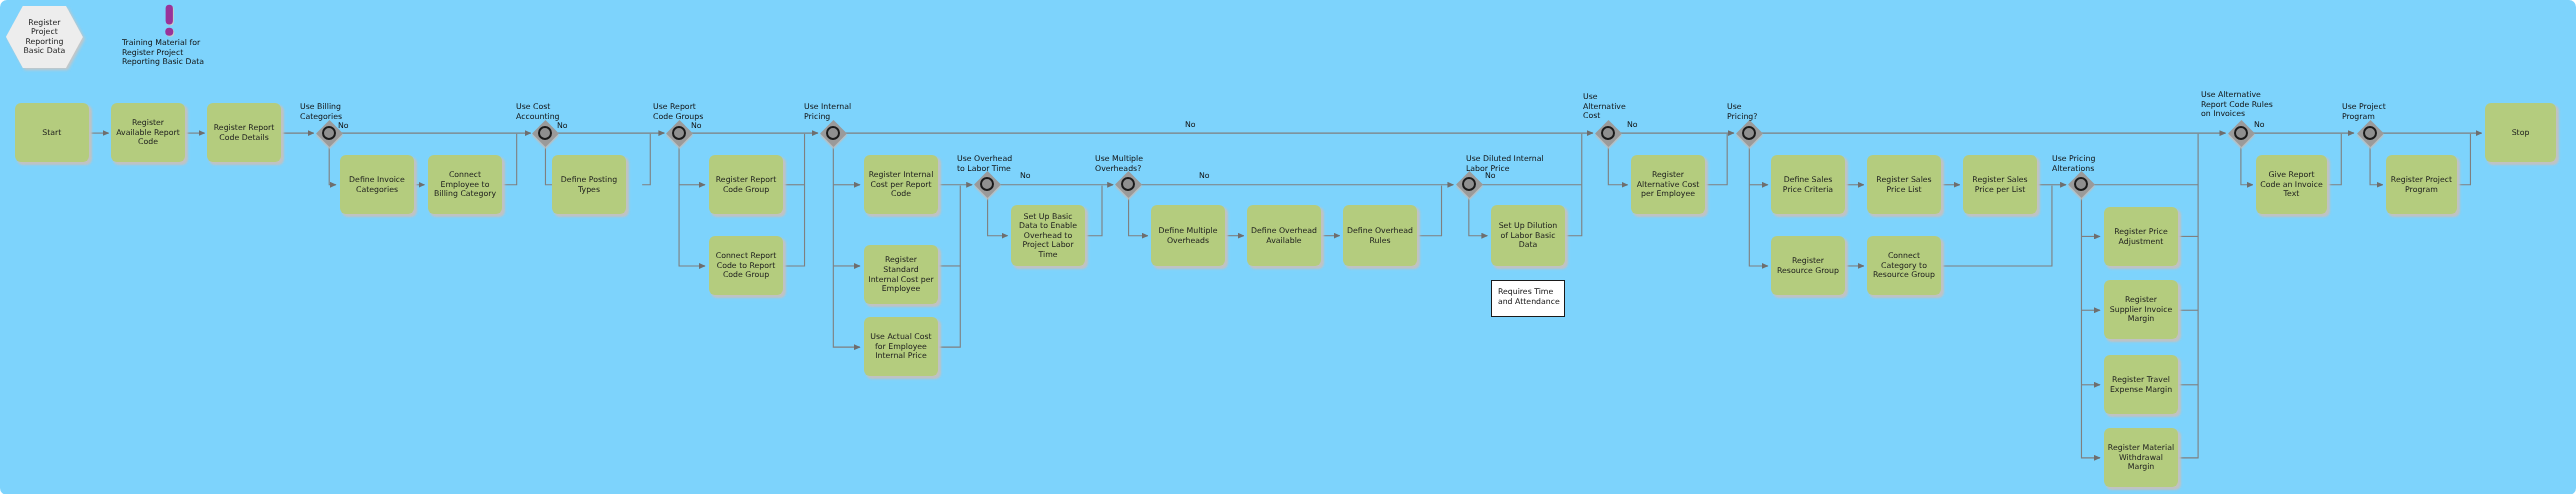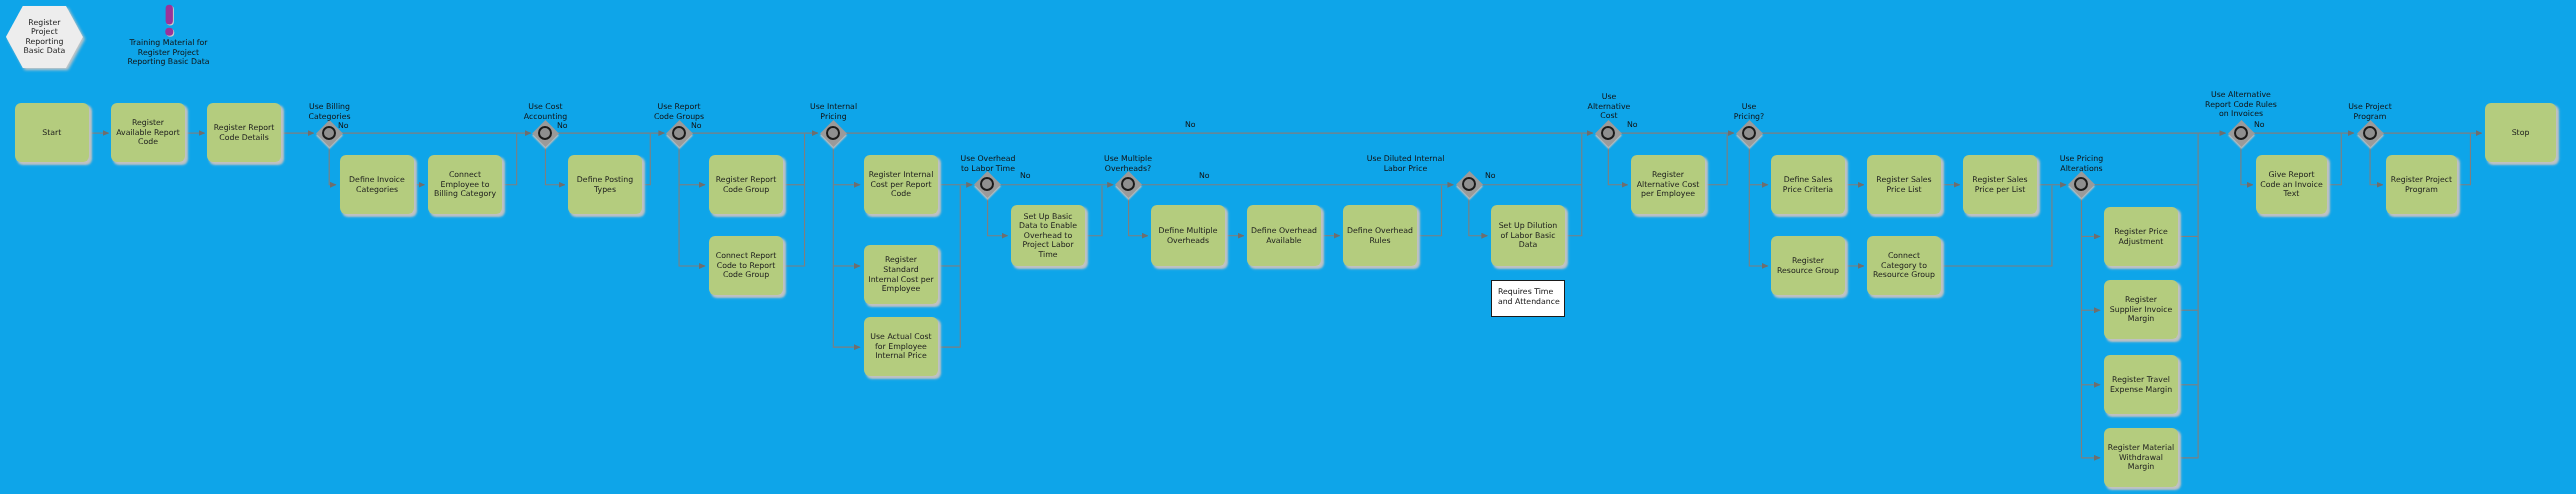--- a/index.html
+++ b/index.html
@@ -1,31 +1,31 @@
 <!DOCTYPE html>
 <html style="font-size:11.8px"><head>
 <meta charset="utf-8">
 <style>
   html,body{margin:0;padding:0;background:#ffffff;}
   body{width:2576px;height:495px;overflow:hidden;font-family:"DejaVu Sans","Liberation Sans",sans-serif;}
-  #canvas{position:relative;width:2576px;height:495px;background:#0ea5e9;}
+  #canvas{position:relative;width:2576px;height:495px;background:#7dd3fc;border-radius:7px;}
   svg.wires{position:absolute;left:0;top:0;}
   .act{
     position:absolute;width:74px;height:59px;background:#b4cc7e;border-radius:5.9px;
     box-shadow:2.2px 2.2px 2.2px #c2c2c2;display:flex;align-items:center;justify-content:center;
     text-align:center;font-size:7.8px;line-height:9.6px;color:#1c1c1c;padding:0 3.7px;box-sizing:border-box;
     cursor:pointer;
   }
   .gw{position:absolute;width:32px;height:32px;}
   .gw-diamond{position:absolute;left:6.6px;top:6.6px;width:19px;height:19px;background:#9a9a9a;
     transform:rotate(45deg);box-shadow:1.5px 1.5px 1.5px #bdbdbd;}
   .gw-circle{position:absolute;left:8.9px;top:8.9px;width:10.3px;height:10.3px;border:2.2px solid #1a1a1a;
     border-radius:50%;background:#8f8f8f;box-sizing:content-box;}
   .gw-label,.no-label,.free-label{
-    position:absolute;font-size:7.8px;line-height:9.6px;color:#111;text-align:center;
+    position:absolute;font-size:7.8px;line-height:9.6px;color:#111;
   }
   .no-label{text-align:left;}
   .note{
     position:absolute;background:#ffffff;border:0.7px solid #1a1a1a;font-size:7.8px;line-height:10.3px;
     color:#111;text-align:left;padding:5.9px 3px 4.4px 5.9px;box-sizing:border-box;
   }
   .hex-wrap{position:absolute;left:5.9px;top:5.9px;filter:drop-shadow(2.2px 2.2px 1.5px #c6c6c6);cursor:pointer;}
   .hex{
     width:77px;height:62px;background:#ededed;
     clip-path:polygon(22% 0%,78% 0%,100% 50%,78% 100%,22% 100%,0% 50%);
@@ -124,21 +124,21 @@
   </svg>
   <div class="free-label" style="left:122px;top:38px;width:93px">Training Material for Register Project Reporting Basic Data</div>
 
   <div class="act" style="left:14.8px;top:103px">Start</div>
   <div class="act" style="left:111px;top:103px">Register Available Report Code</div>
   <div class="act" style="left:207px;top:103px">Register Report Code Details</div>
 
   <div class="act" style="left:340px;top:155px">Define Invoice Categories</div>
   <div class="act" style="left:428px;top:155px">Connect Employee to Billing Category</div>
 
-  <div class="act" style="left:568px;top:155px">Define Posting Types</div>
+  <div class="act" style="left:552px;top:155px">Define Posting Types</div>
 
   <div class="act" style="left:709px;top:155px">Register Report Code Group</div>
   <div class="act" style="left:709px;top:236px">Connect Report Code to Report Code Group</div>
 
   <div class="act" style="left:864px;top:155px">Register Internal Cost per Report Code</div>
   <div class="act" style="left:864px;top:245px">Register Standard Internal Cost per Employee</div>
   <div class="act" style="left:864px;top:317px">Use Actual Cost for Employee Internal Price</div>
 
   <div class="act" style="left:1011px;top:205px;height:61px">Set Up Basic Data to Enable Overhead to Project Labor Time</div>
   <div class="act" style="left:1151px;top:205px;height:61px">Define Multiple Overheads</div>
@@ -212,21 +212,21 @@
       <div class="gw-diamond"></div>
       <div class="gw-circle"></div>
     </div>
 
   <div class="gw-label" style="left:300px;top:102px;width:59px">Use Billing Categories</div>
   <div class="gw-label" style="left:516px;top:102px;width:59px">Use Cost Accounting</div>
   <div class="gw-label" style="left:653px;top:102px;width:52px">Use Report Code Groups</div>
   <div class="gw-label" style="left:804px;top:102px;width:59px">Use Internal Pricing</div>
   <div class="gw-label" style="left:957px;top:154px;width:62px">Use Overhead to Labor Time</div>
   <div class="gw-label" style="left:1095px;top:154px;width:66px">Use Multiple Overheads?</div>
-  <div class="gw-label" style="left:1359px;top:154px;width:93px">Use Diluted Internal Labor Price</div>
+  <div class="gw-label" style="left:1466px;top:154px;width:93px">Use Diluted Internal Labor Price</div>
   <div class="gw-label" style="left:1583px;top:92px;width:52px">Use Alternative Cost</div>
   <div class="gw-label" style="left:1727px;top:102px;width:44px">Use Pricing?</div>
   <div class="gw-label" style="left:2052px;top:154px;width:59px">Use Pricing Alterations</div>
   <div class="gw-label" style="left:2201px;top:90px;width:80px">Use Alternative Report Code Rules on Invoices</div>
   <div class="gw-label" style="left:2342px;top:102px;width:56px">Use Project Program</div>
 
   <div class="no-label" style="left:338px;top:121px">No</div>
   <div class="no-label" style="left:557px;top:121px">No</div>
   <div class="no-label" style="left:691px;top:121px">No</div>
   <div class="no-label" style="left:1185px;top:120px">No</div>

